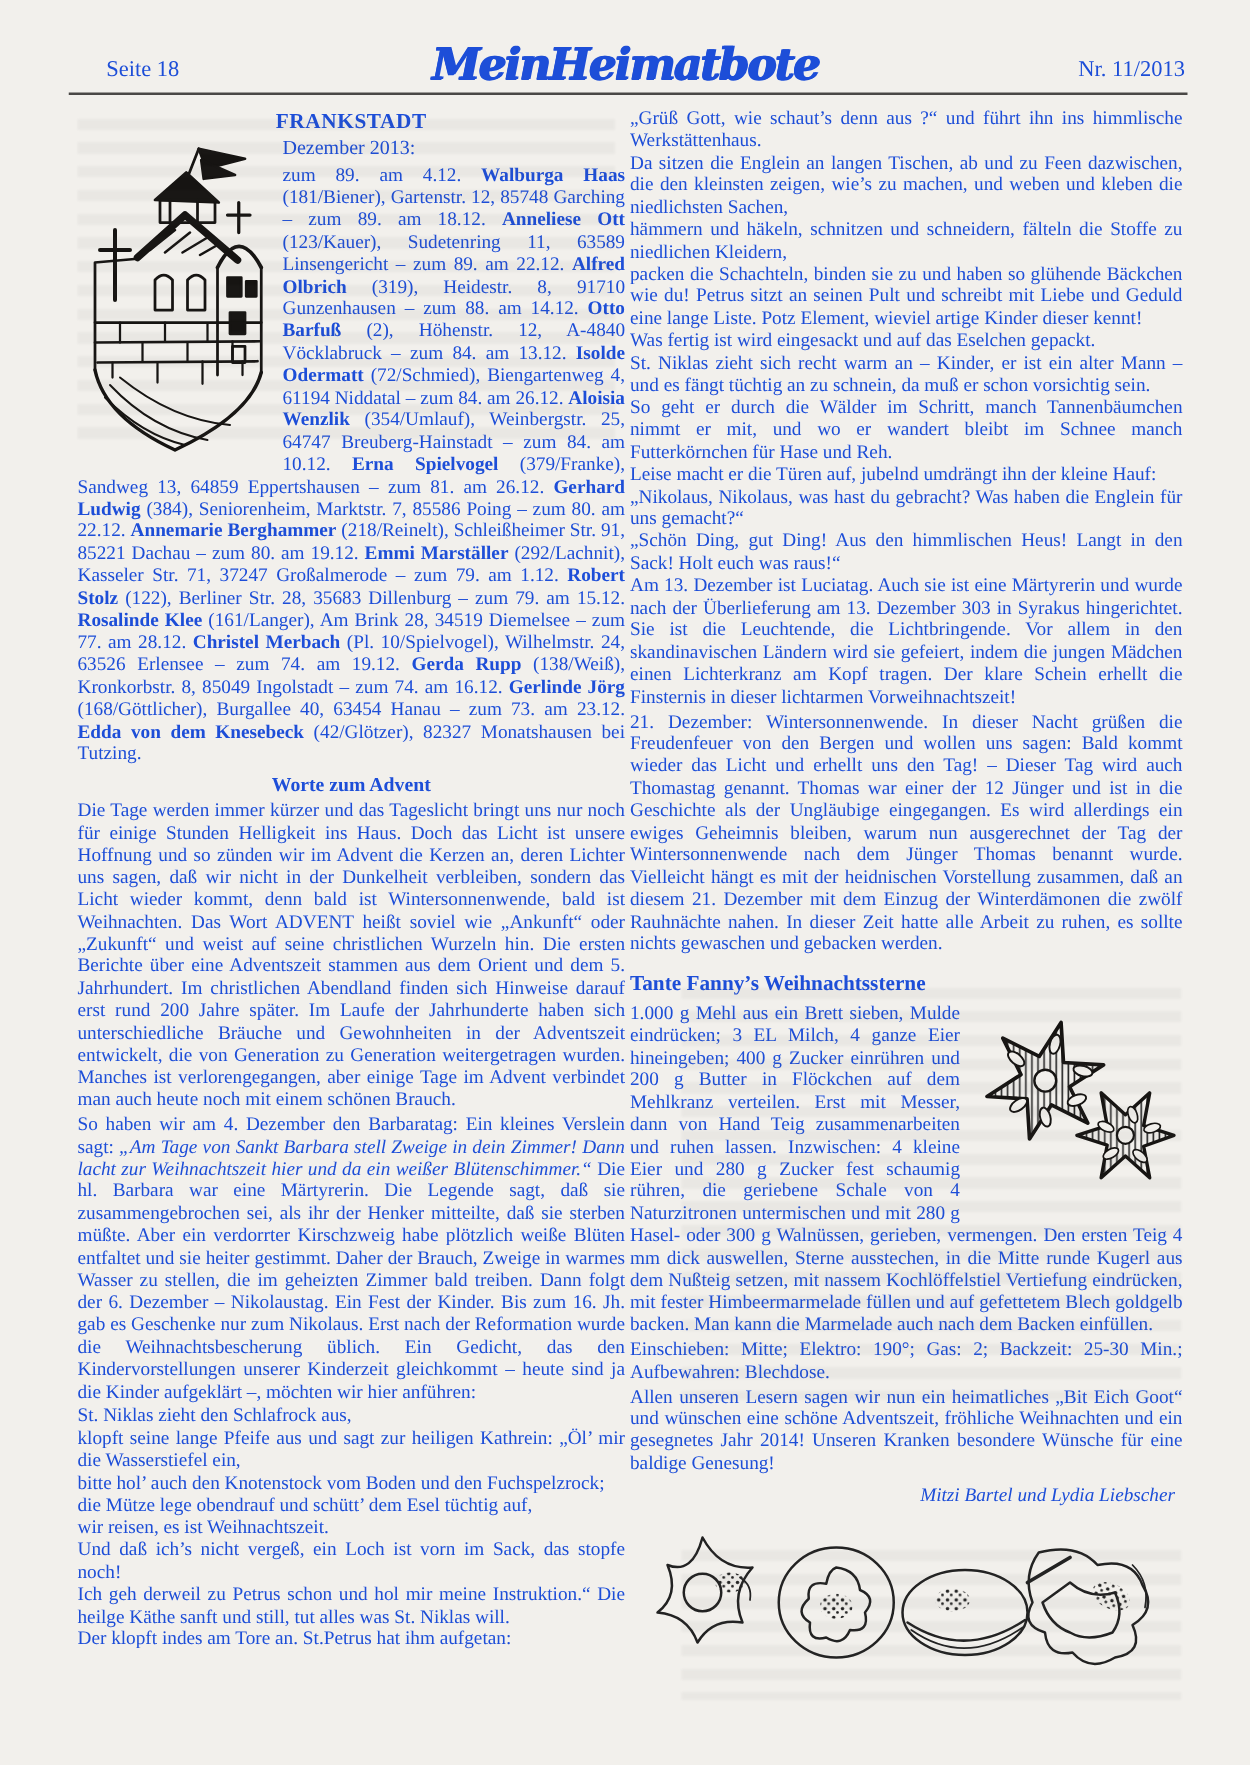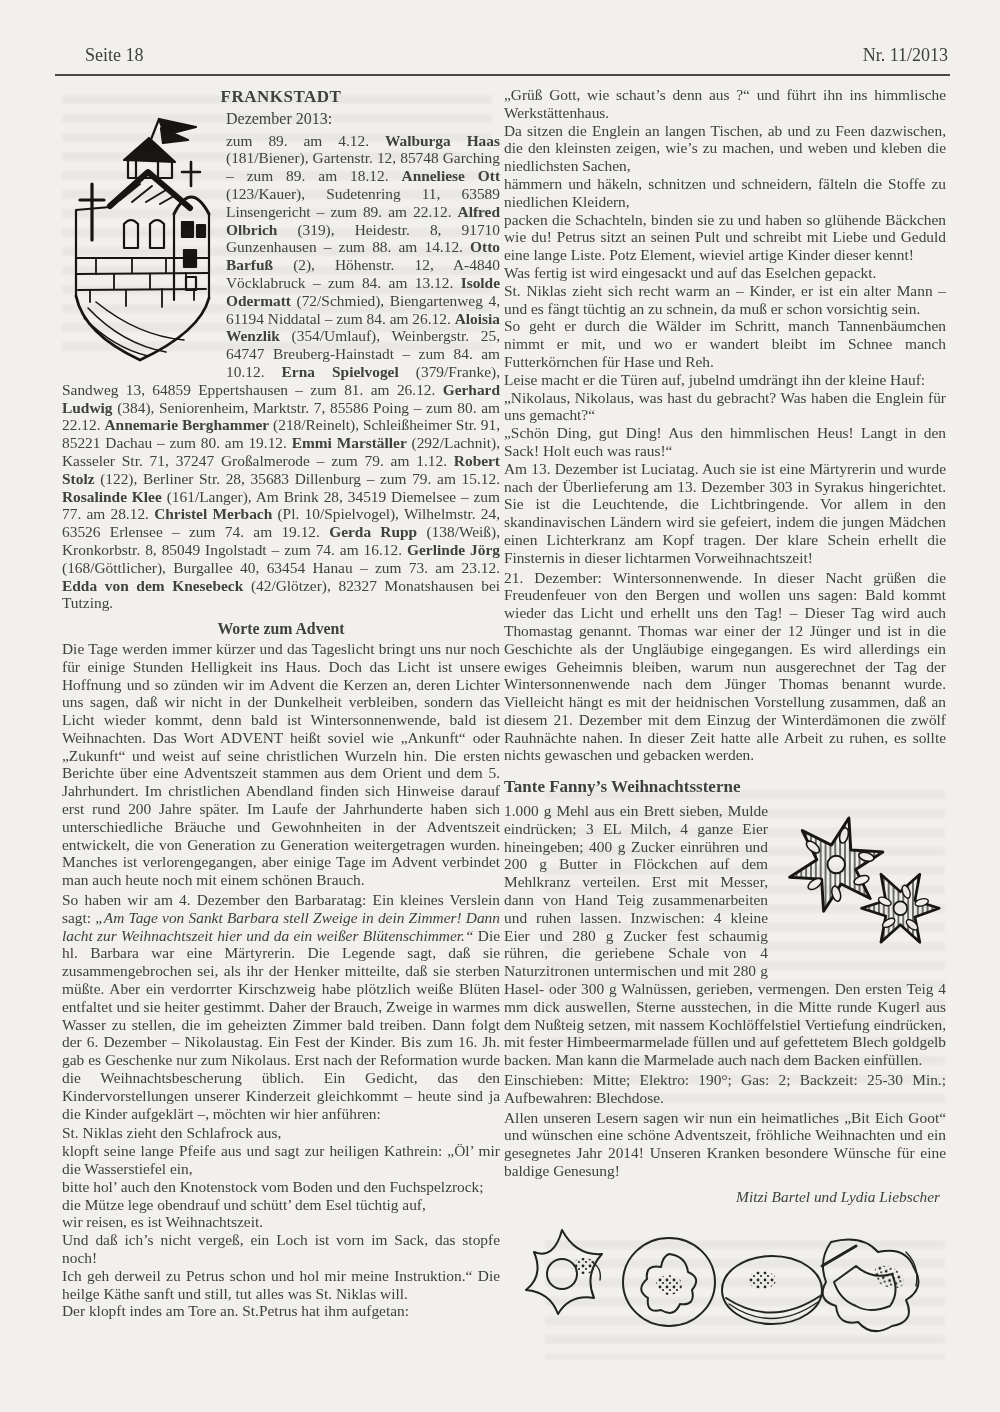--- a/index.html
+++ b/index.html
@@ -1,20 +1,20 @@
 <!DOCTYPE html>
 <html lang="de"><head>
 <meta charset="utf-8">
 <style>
   html,body{margin:0;padding:0;}
   .page{
     position:relative;
     width:1000px;height:1412px;
     background:#f2f0ec;
-    color:#404040;
+    color:#1d4ed8;
     font-family:"Liberation Serif","DejaVu Serif",serif;
     overflow:hidden;
   }
   
   .bleed{position:absolute;opacity:.05;pointer-events:none;
     background:repeating-linear-gradient(180deg,#555 0 9px,transparent 9px 19px);
     filter:blur(1px);}
   .bleed.b1{left:62px;top:95px;width:430px;height:260px;}
   .bleed.b2{left:545px;top:790px;width:400px;height:330px;}
   .bleed.b3{left:545px;top:1240px;width:400px;height:120px;}
@@ -54,20 +54,21 @@
 <body>
 
 <div class="page">
 
   <div class="bleed b1"></div>
   <div class="bleed b2"></div>
   <div class="bleed b3"></div>
 
   <div class="masthead-row">
     <span class="page-label">Seite 18</span>
+    <div class="masthead">MeinHeimatbote</div>
     <span class="issue-label">Nr. 11/2013</span>
   </div>
   <div class="rule"></div>
 
   <div class="columns">
 
     <div class="col">
       <div class="h-center">FRANKSTADT</div>
 
       <div class="crest-float">

